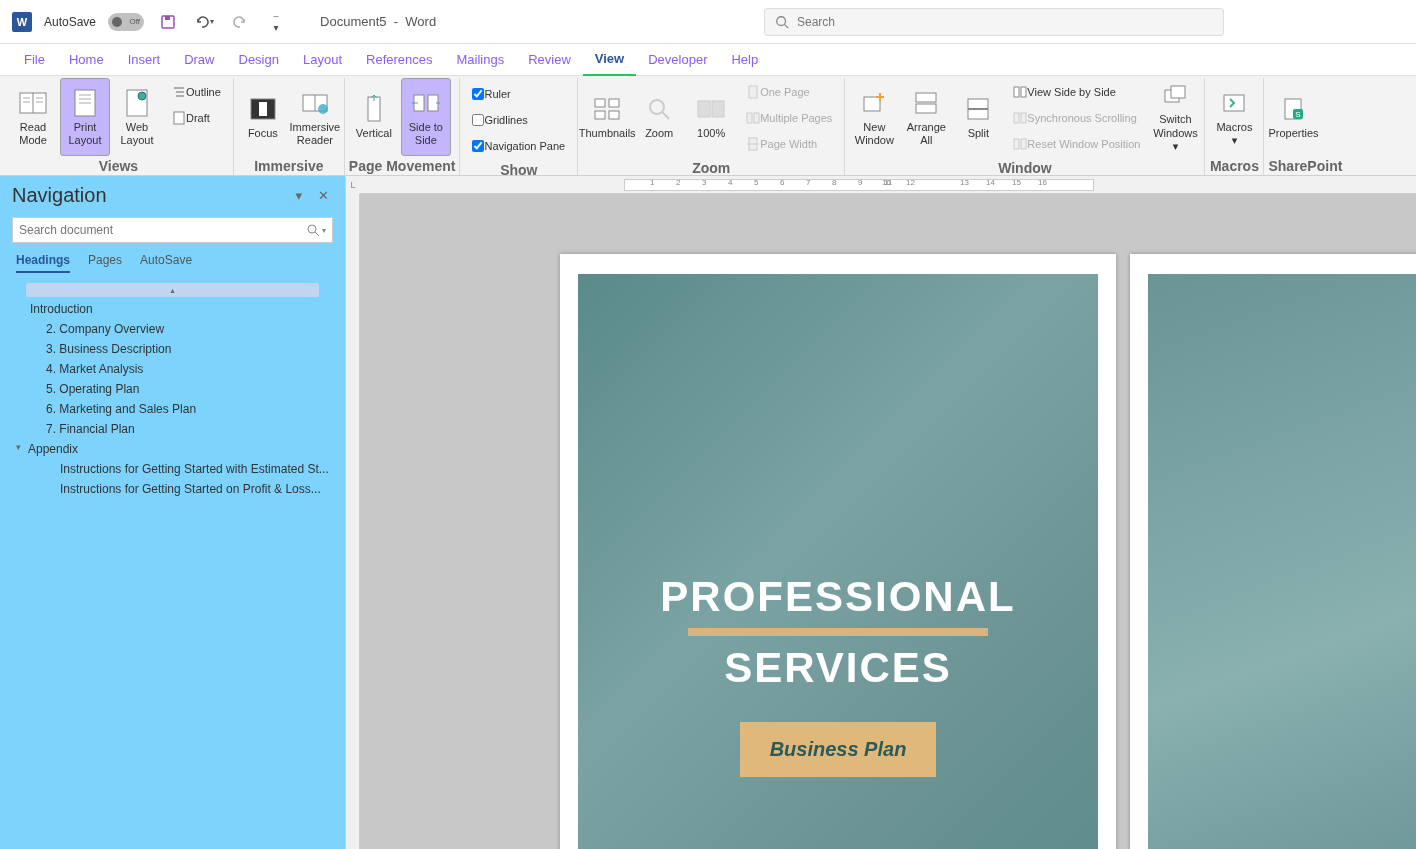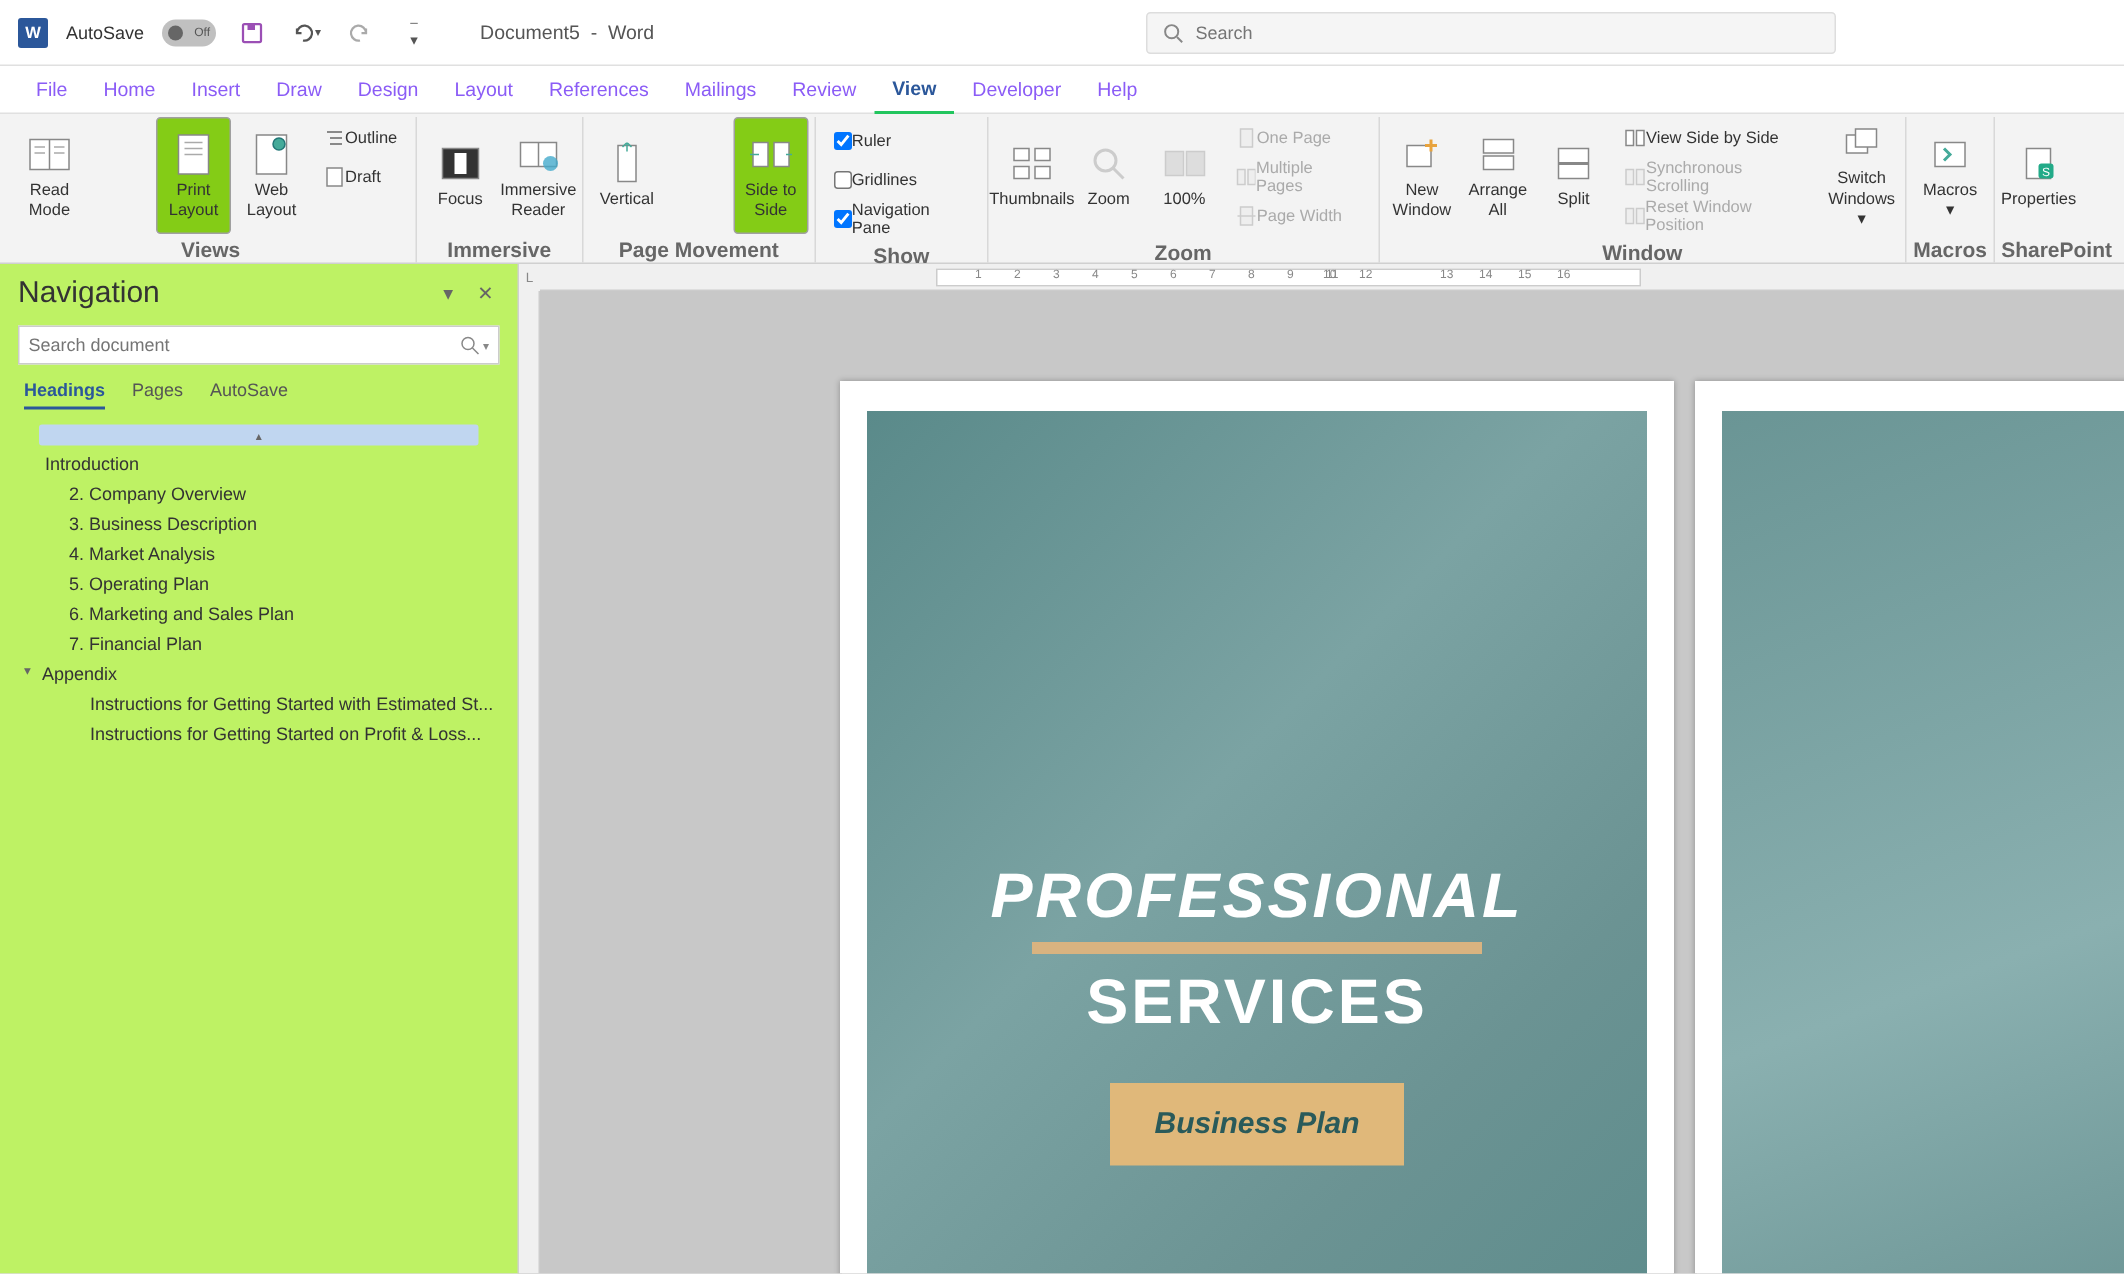--- a/index.html
+++ b/index.html
@@ -22,34 +22,34 @@
 .ribbon-tabs { height: 32px; background: #fff; display: flex; align-items: center; padding: 0 12px; gap: 0; border-bottom: 1px solid #e0e0e0; }
 .ribbon-tab { padding: 0 12px; height: 32px; display: flex; align-items: center; font-size: 13px; color: #8b5cf6; cursor: pointer; }
 .ribbon-tab.active { color: #2b579a; border-bottom: 2px solid #22c55e; font-weight: 600; }
 
 
 .ribbon { height: 100px; background: #f3f3f3; display: flex; border-bottom: 1px solid #d0d0d0; padding: 2px 4px 0; }
 .ribbon-group { display: flex; flex-direction: column; border-right: 1px solid #d8d8d8; padding: 0 4px; }
 .ribbon-group-body { flex: 1; display: flex; align-items: flex-start; gap: 2px; }
 .ribbon-group-label { text-align: center; font-size: 14px; color: #666; padding: 2px 0; font-weight: bold; }
 .big-btn { display: flex; flex-direction: column; align-items: center; justify-content: center; width: 50px; height: 78px; cursor: pointer; border: 1px solid transparent; border-radius: 3px; padding: 2px; }
-.big-btn.active { background: #84cc16; border: 1px solid #a0a0a0; margin-left: 44px; }
+.big-btn.active { background: #c4b5fd; border: 1px solid #a0a0a0; }
 .big-btn .icon { width: 32px; height: 32px; display: flex; align-items: center; justify-content: center; margin-bottom: 2px; }
 .big-btn .label { font-size: 11px; text-align: center; line-height: 1.2; color: #333; }
 .small-btn-col { display: flex; flex-direction: column; gap: 2px; padding: 2px 4px; }
 .small-btn { display: flex; align-items: center; gap: 0; height: 24px; padding: 0 4px; cursor: pointer; font-size: 11px; color: #333; border-radius: 2px; }
 .small-btn input[type=checkbox] { width: 12px; height: 12px; }
 .disabled { color: #aaa; }
 .disabled .icon rect, .disabled .icon path { stroke: #ccc; fill: #ddd; }
 
 
 .main { display: flex; height: calc(849px - 44px - 32px - 100px); }
 
 
-.navpane { width: 346px; background: #bef264; border-right: 1px solid #d0d0d0; padding: 8px 12px; display: flex; flex-direction: column; }
+.navpane { width: 346px; background: #7dd3fc; border-right: 1px solid #d0d0d0; padding: 8px 12px; display: flex; flex-direction: column; }
 .navpane-header { display: flex; align-items: center; justify-content: space-between; margin-bottom: 10px; }
 .navpane-title { font-size: 20px; color: #333; }
 .navpane-controls { display: flex; gap: 8px; }
 .navpane-controls span { cursor: pointer; color: #666; font-size: 13px; padding: 2px 4px; }
 .nav-search { display: flex; align-items: center; border: 1px solid #ccc; background: #fff; height: 26px; padding: 0 6px; margin-bottom: 10px; }
 .nav-search input { flex: 1; border: none; outline: none; font-size: 12px; color: #888; }
 .nav-tabs { display: flex; gap: 18px; font-size: 12px; color: #555; margin-bottom: 8px; padding: 0 4px; }
 .nav-tab { cursor: pointer; padding-bottom: 4px; }
 .nav-tab.active { color: #2b579a; border-bottom: 2px solid #2b579a; font-weight: 600; }
 .nav-headings { flex: 1; overflow-y: auto; font-size: 12px; color: #333; }
@@ -64,21 +64,21 @@
 .docarea { flex: 1; background: #c8c8c8; position: relative; overflow: hidden; }
 .ruler-h { position: absolute; top: 0; left: 14px; right: 0; height: 18px; background: #f0f0f0; border-bottom: 1px solid #ccc; }
 .ruler-v { position: absolute; top: 18px; left: 0; width: 14px; bottom: 0; background: #f0f0f0; border-right: 1px solid #ccc; }
 .ruler-corner { position:absolute; top:0; left:0; width:14px; height:18px; background:#f0f0f0; color:#888; font-size:9px; display:flex;align-items:center;justify-content:center;}
 .ruler-h-active { position:absolute; top:3px; height:12px; background:#fff; border:1px solid #ccc; left:264px; width:470px;}
 .ruler-h-marks { position:absolute; inset:0; font-size:8px; color:#888; }
 .ruler-h-marks span { position:absolute; top:2px; }
 .pages { position: absolute; top: 18px; left: 14px; right: 0; bottom: 0; display: flex; gap: 14px; padding: 60px 0 0 200px; }
 .page { background: #fff; width: 556px; height: 700px; box-shadow: 0 0 4px rgba(0,0,0,0.3); position: relative; overflow: hidden; flex-shrink:0;}
 .page-cover { position: absolute; top: 20px; left: 18px; right: 18px; bottom: 0; background: linear-gradient(135deg, #5a8a8a 0%, #7ba3a3 40%, #6b9393 70%, #5a8a8a 100%); display: flex; flex-direction: column; align-items: center; padding-top: 300px; }
-.cover-title { font-size: 42px; font-weight: 800; color: #fff; letter-spacing: 2px; text-align:center; line-height:1.1;font-style:italic;}
+.cover-title { font-size: 42px; font-weight: 800; color: #fff; letter-spacing: 2px; text-align:center; line-height:1.1;}
 .cover-divider { width: 300px; height: 8px; background: #d9b380; margin: 8px 0; }
 .cover-subtitle { font-size: 42px; font-weight: 800; color: #fff; letter-spacing: 2px; }
 .cover-badge { margin-top: 30px; background: #e0b87a; padding: 16px 30px; font-size: 20px; font-weight: 700; font-style: italic; color: #2a5a5a; }
 .page2 .page-cover { padding-top:40px; }
 
 </style>
 </head>
 <body>
 
 <div class="titlebar">

